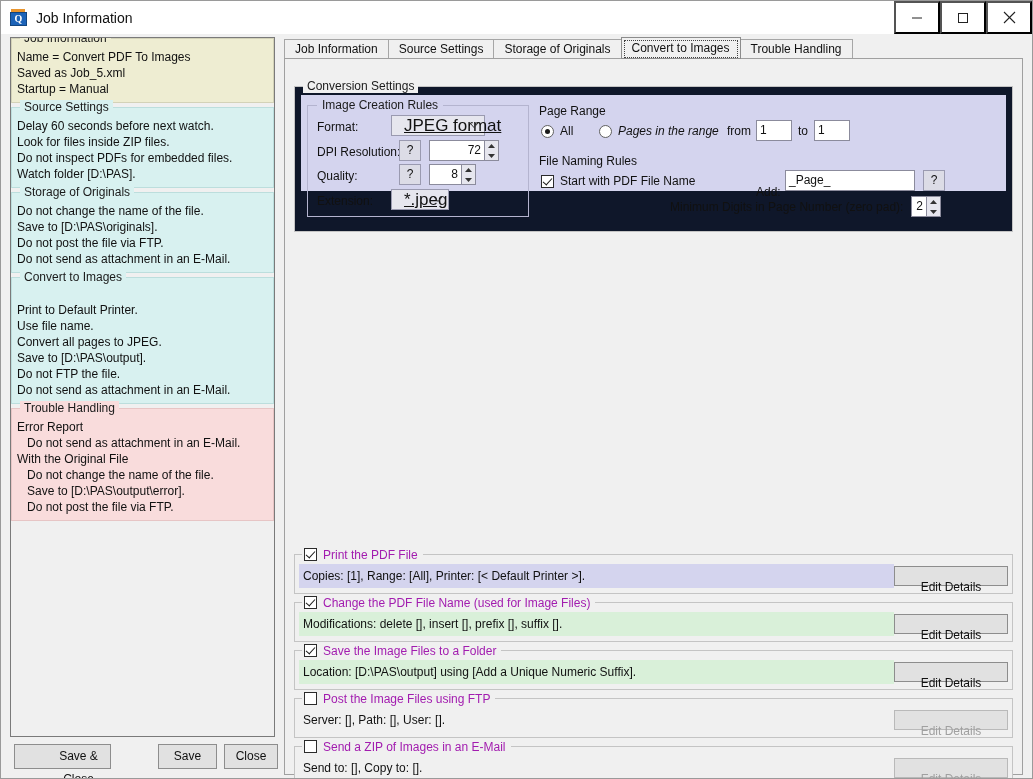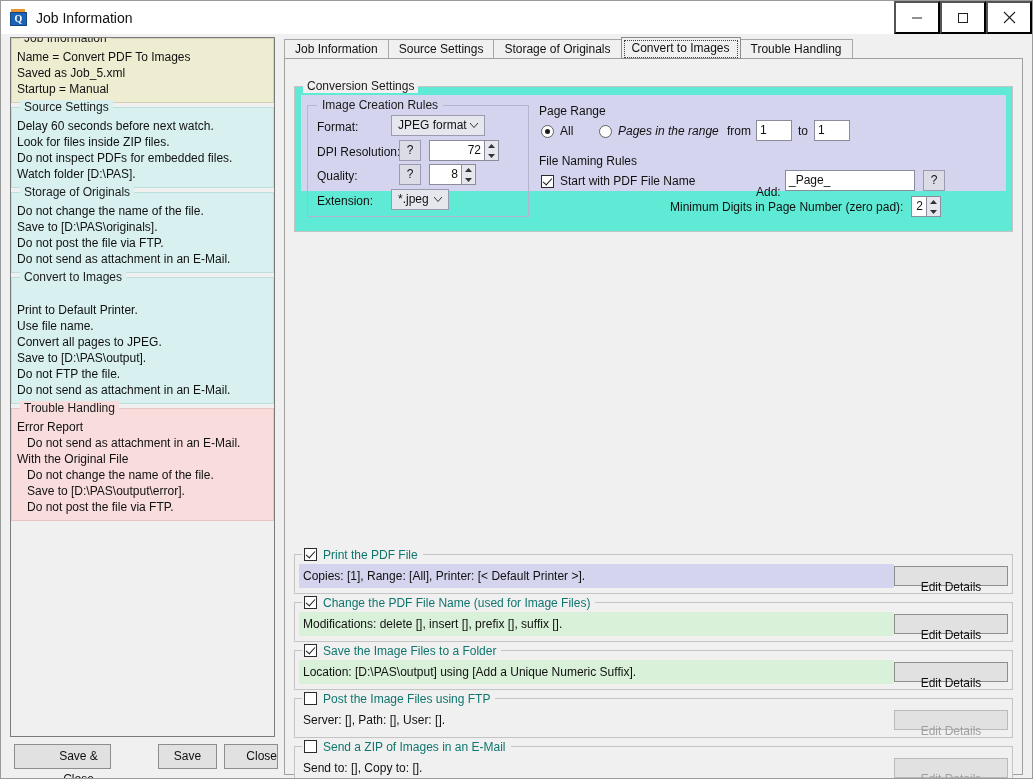--- a/index.html
+++ b/index.html
@@ -147,21 +147,21 @@
     font-family: "Liberation Sans", sans-serif;
     font-size: 12px;
     color: #101010;
     cursor: default;
     padding: 0;
     line-height: 23px;
     text-align: center;
   }
   .wbtn.saveclose { left: 4px;   width: 97px; padding-left: 32px; }
   .wbtn.save      { left: 148px; width: 59px; }
-  .wbtn.close     { left: 214px; width: 54px; text-align: right; }
+  .wbtn.close     { left: 214px; width: 54px; }
 
   
   .rightpane {
     position: absolute;
     left: 283px; top: 3px;
     width: 739px;
     height: 738px;
   }
 
   
@@ -223,21 +223,21 @@
     background: #f0f0f0;
     font-size: 12px;
     color: #1b1b1b;
     line-height: 14px;
   }
 
   
   .conv-settings {
     left: 9px; top: 27px;
     width: 719px; height: 146px;
-    background: #5eead4;
+    background: #0f172a;
   }
   .purple-panel {
     position: absolute;
     left: 6px; top: 8px;
     width: 705px; height: 96px;
     background: #d4d4ee;
   }
   .sub-gbox {
     position: absolute;
     box-sizing: border-box;
@@ -260,25 +260,26 @@
     white-space: nowrap;
   }
 
   
   .combo {
     position: absolute;
     box-sizing: border-box;
     height: 21px;
     background: #e6e6ee;
     border: 1px solid #9a9ab0;
-    font-size: 12px;
+    font-size: 17px;
     line-height: 19px;
-    padding-left: 6px;
+    padding-left: 12px;
     color: #111;
     white-space: nowrap;
+    text-decoration: underline;
   }
   .combo .arrow {
     position: absolute;
     right: 6px; top: 7px;
     width: 8px; height: 5px;
   }
   .txt {
     position: absolute;
     box-sizing: border-box;
     height: 21px;
@@ -382,21 +383,21 @@
   }
   .act-legendbox .cbi.on::after {
     content: "";
     position: absolute;
     left: 3px; top: 0px;
     width: 4px; height: 8px;
     border: solid #1a1a1a;
     border-width: 0 1.6px 1.6px 0;
     transform: rotate(42deg);
   }
-  .act-legendbox .lbl { font-size: 12px; color: #0f766e; }
+  .act-legendbox .lbl { font-size: 12px; color: #a21caf; }
   .act-strip {
     position: absolute;
     left: 4px; top: 9px;
     right: 4px;
     height: 24px;
     display: flex;
     align-items: center;
     justify-content: center;
   }
   .act-strip .sum {

